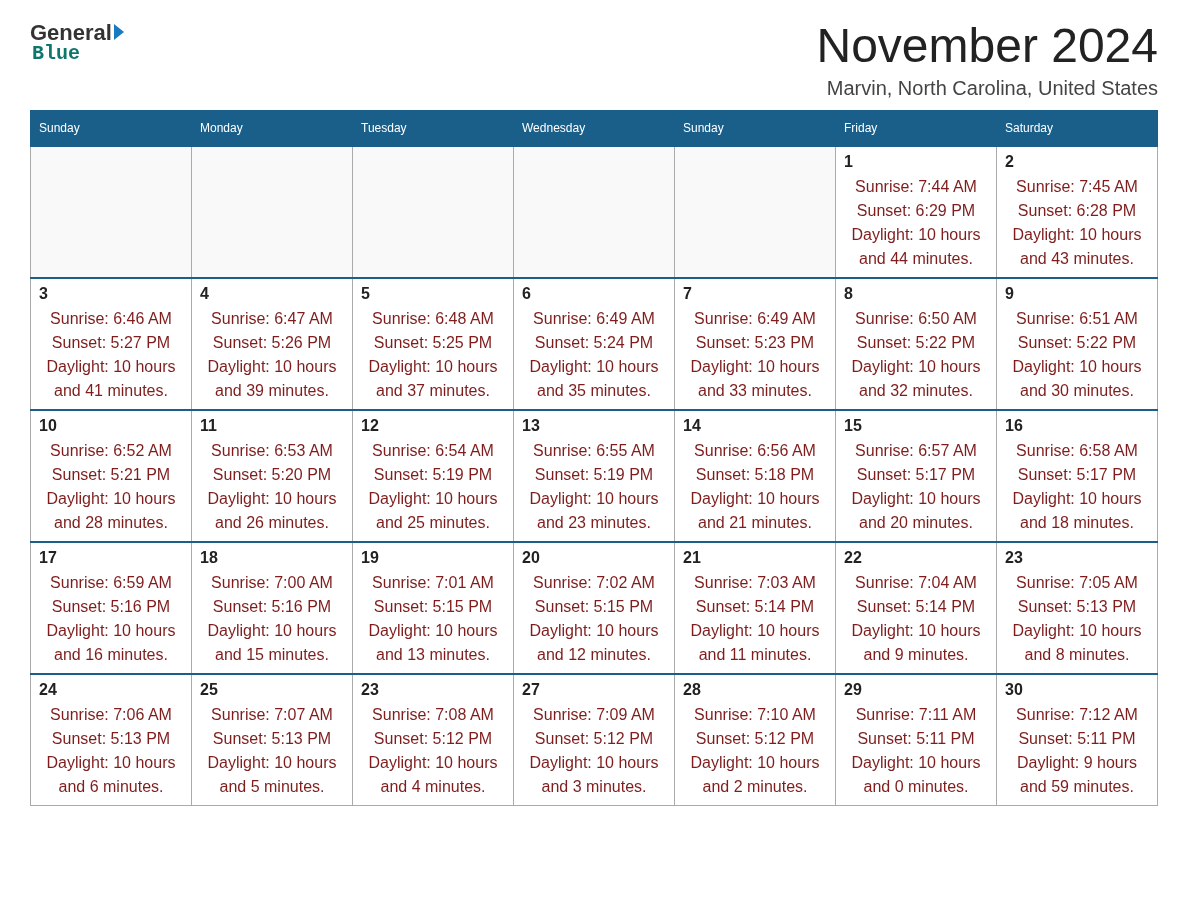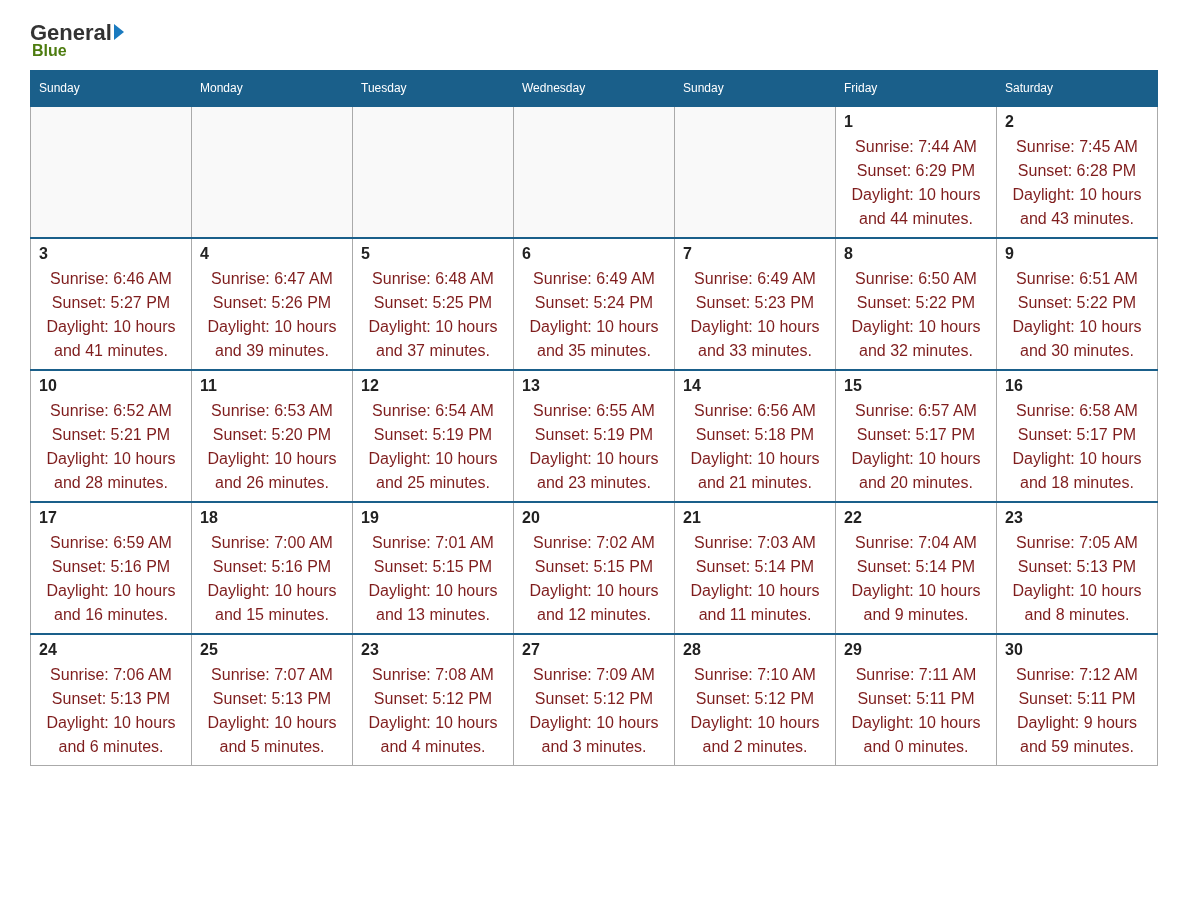--- a/index.html
+++ b/index.html
@@ -32,25 +32,26 @@
       width: 0;
       height: 0;
       border-left: 10px solid #1a7abf;
       border-top: 8px solid transparent;
       border-bottom: 8px solid transparent;
       margin-left: 2px;
       margin-top: -2px;
       display: inline-block;
     }
     .logo-sub {
-      color: #4d7c0f;
-      font-size: 16px;
+      color: #0f766e;
+      font-size: 20px;
       font-weight: bold;
       margin-top: -4px;
       margin-left: 2px;
+      font-family: Liberation Mono, monospace;
     }
     .title-area {
       text-align: right;
     }
     .page-title {
       font-size: 48px;
       font-weight: normal;
       color: #222;
       line-height: 1.1;
     }
@@ -104,20 +105,24 @@
 </head>
 <body>
 
 <div class="header-top">
   <div class="logo">
     <div class="logo-text">
       <span>General</span>
       <span class="logo-arrow"></span>
     </div>
     <div class="logo-sub">Blue</div>
+  </div>
+  <div class="title-area">
+    <div class="page-title">November 2024</div>
+    <div class="subtitle">Marvin, North Carolina, United States</div>
   </div>
 </div>
 
 <table class="calendar">
   <thead>
     <tr>
     <th>Sunday</th>
         <th>Monday</th>
         <th>Tuesday</th>
         <th>Wednesday</th>

